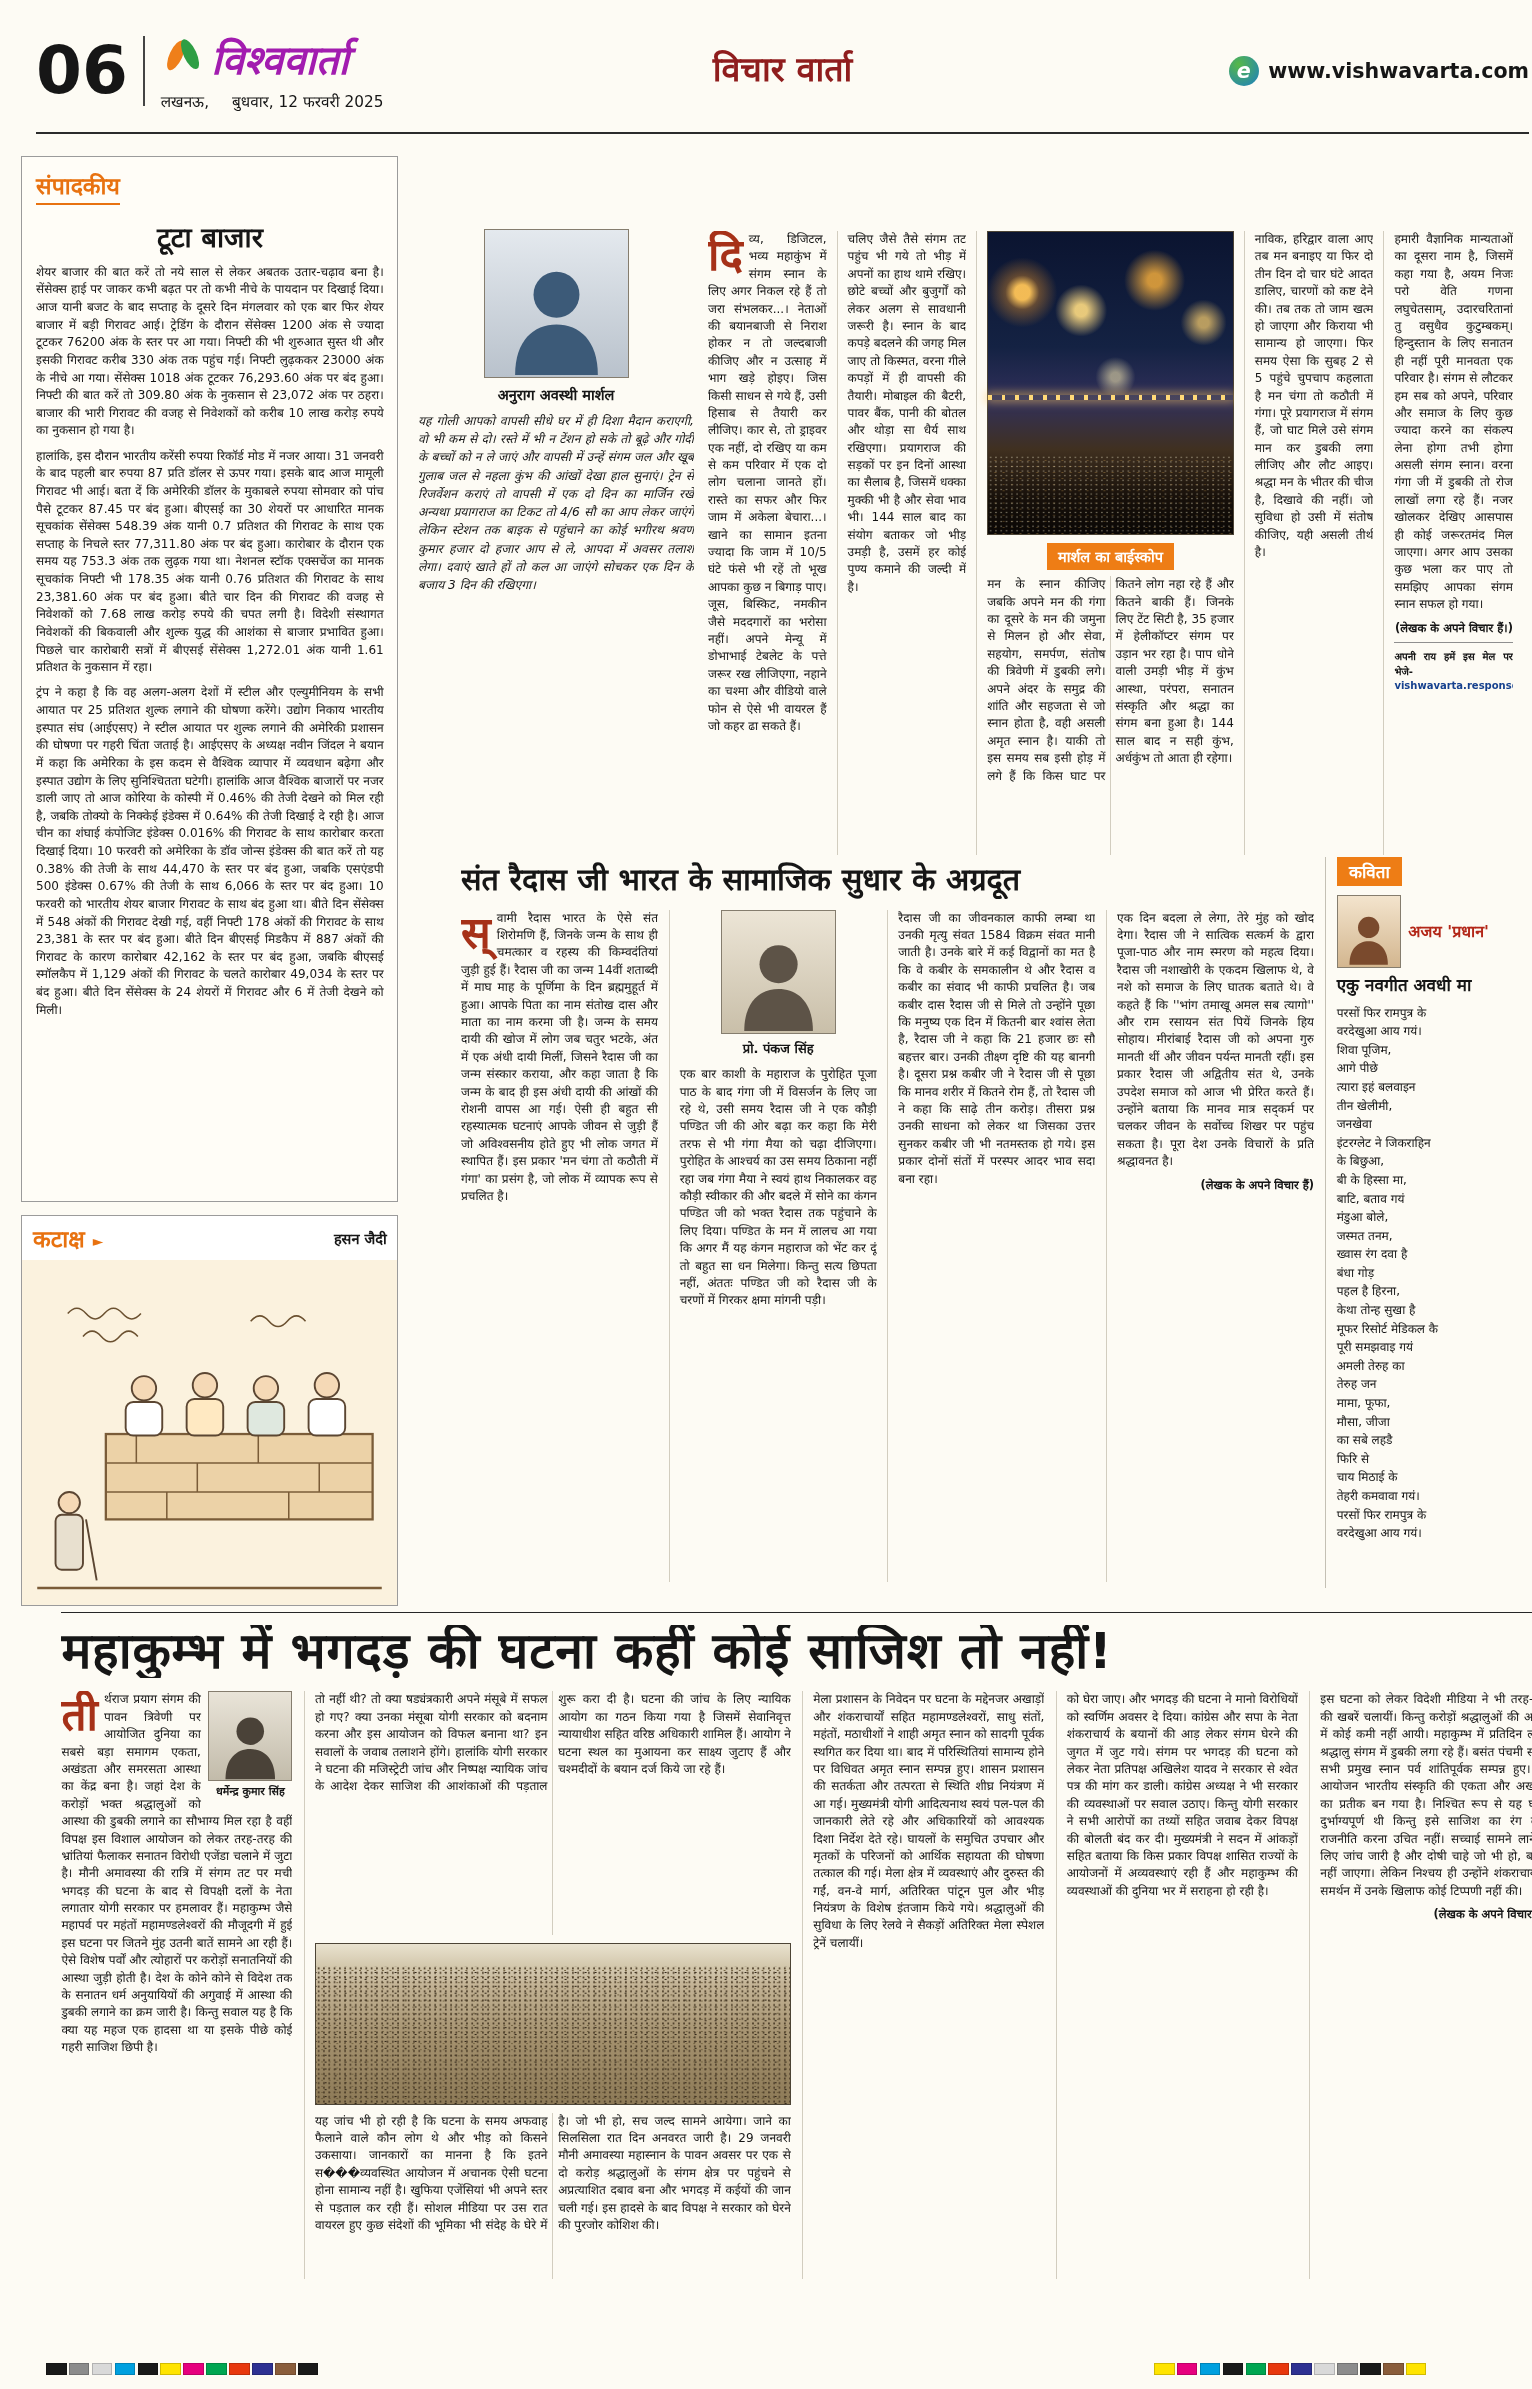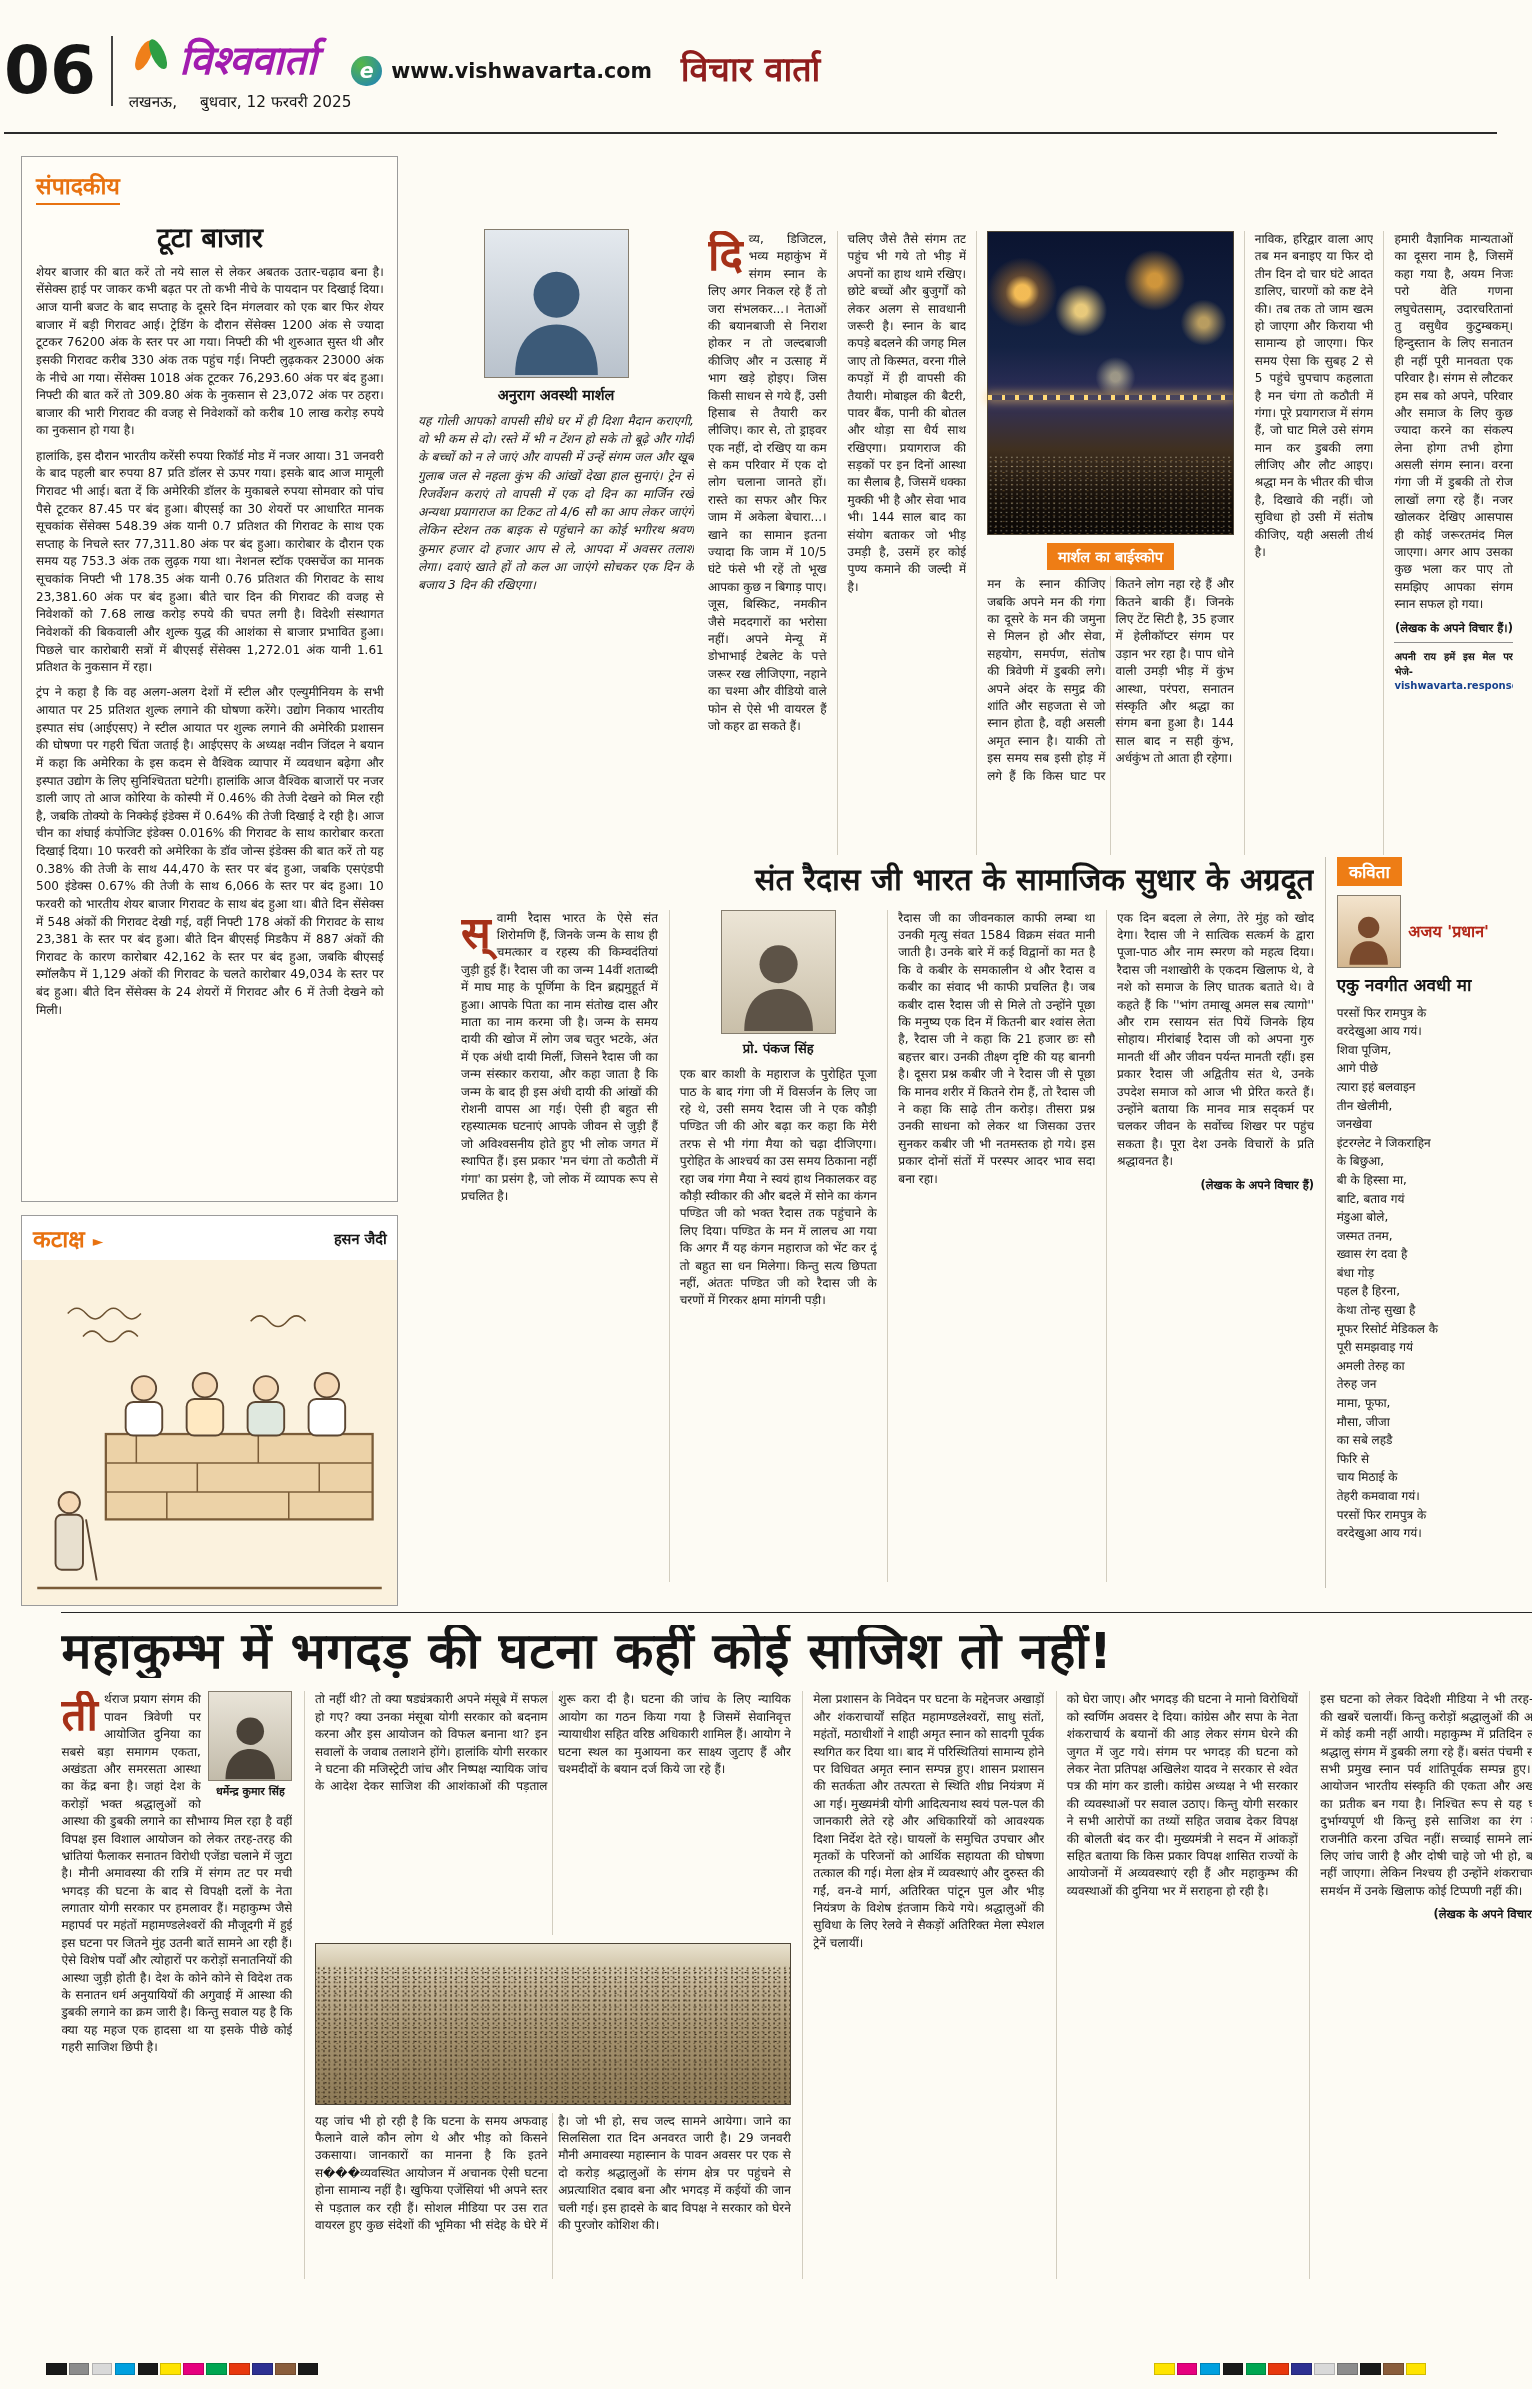--- a/index.html
+++ b/index.html
@@ -1,21 +1,21 @@
 <!DOCTYPE html>
 <html style="font-size:12.2px"><head>
 <meta charset="utf-8">
 <style>
   html,body{margin:0;padding:0;background:#777;}
   .page{position:relative;width:1533px;height:2389px;margin:0 auto;background:#fdfbf4;
         font-family:"DejaVu Sans",sans-serif;color:#161616;overflow:hidden;}
 
   
-  .masthead{position:absolute;left:4px;top:10.7px;width:1493px;height:121px;
-            border-bottom:2.3px solid #2b2b2b;display:flex;align-items:center;}
+  .masthead{position:absolute;left:36px;top:10.7px;width:1493px;height:121px;
+            border-bottom:2.3px solid #2b2b2b;display:flex;align-items:center;justify-content:space-between;}
   .mh-left{display:flex;align-items:center;}
   .page-num{font-size:66px;font-weight:bold;line-height:1;}
   .mh-divider{width:2.3px;height:70px;background:#444;margin:0 15.3px;}
   .brand-row{display:flex;align-items:center;gap:7.6px;}
   .logo svg{width:43px;height:43px;display:block;}
   .brand{font-size:40px;font-weight:bold;color:#a21caf;font-style:italic;}
   .edition-row{font-size:15.3px;margin-top:4.6px;display:flex;gap:23px;}
   .section-title{position:absolute;left:50%;transform:translateX(-50%);top:34px;
                  font-size:34px;font-weight:bold;color:#8f1d1d;}
   .mh-right{display:flex;align-items:center;gap:9.2px;font-size:20.6px;font-weight:bold;}
@@ -81,21 +81,21 @@
       background-size:5.3px 4.6px,8.4px 6.1px;background-position:0 0,3.1px 2.3px;}
   .biscope{background:#ee7d15;color:#fff;font-weight:bold;font-size:14.5px;padding:3.8px 10.7px;
            margin:7.6px auto 6.1px;width:fit-content;}
   .mid-text{column-count:2;column-gap:10px;column-rule:0.8px solid #d2cdbf;font-size:12px;
             line-height:1.45;text-align:justify;flex:1;overflow:hidden;}
   .feedback{border-top:0.8px solid #8f8f8f;margin-top:6.1px;padding-top:7px;font-size:10px;font-weight:bold;}
   .feedback .mail{color:#16418e;display:block;}
 
   
   .raidas{position:absolute;left:461px;top:857px;width:853px;height:731px;overflow:hidden;}
-  .raidas-headline{font-size:30.5px;font-weight:800;margin:0 0 10.7px;white-space:nowrap;overflow:hidden;text-align:right;}
+  .raidas-headline{font-size:30.5px;font-weight:800;margin:0 0 10.7px;white-space:nowrap;overflow:hidden;}
   .raidas-body{display:flex;gap:10.7px;height:672px;overflow:hidden;}
   .raidas-body .ncol{flex:1;}
   .portrait.med{width:115px;height:124px;margin:0 auto;}
   .raidas .author-name{font-size:13px;}
 
   
   .poem{position:absolute;left:1325px;top:857px;width:188px;height:731px;border-left:0.8px solid #c4c0b4;
         padding-left:10.7px;box-sizing:border-box;overflow:hidden;}
   .poem-label{background:#ee7d15;color:#fff;font-weight:bold;font-size:17px;padding:3.1px 12.2px;width:fit-content;}
   .poet-row{display:flex;gap:7.6px;align-items:center;margin:9.2px 0 4.6px;}

